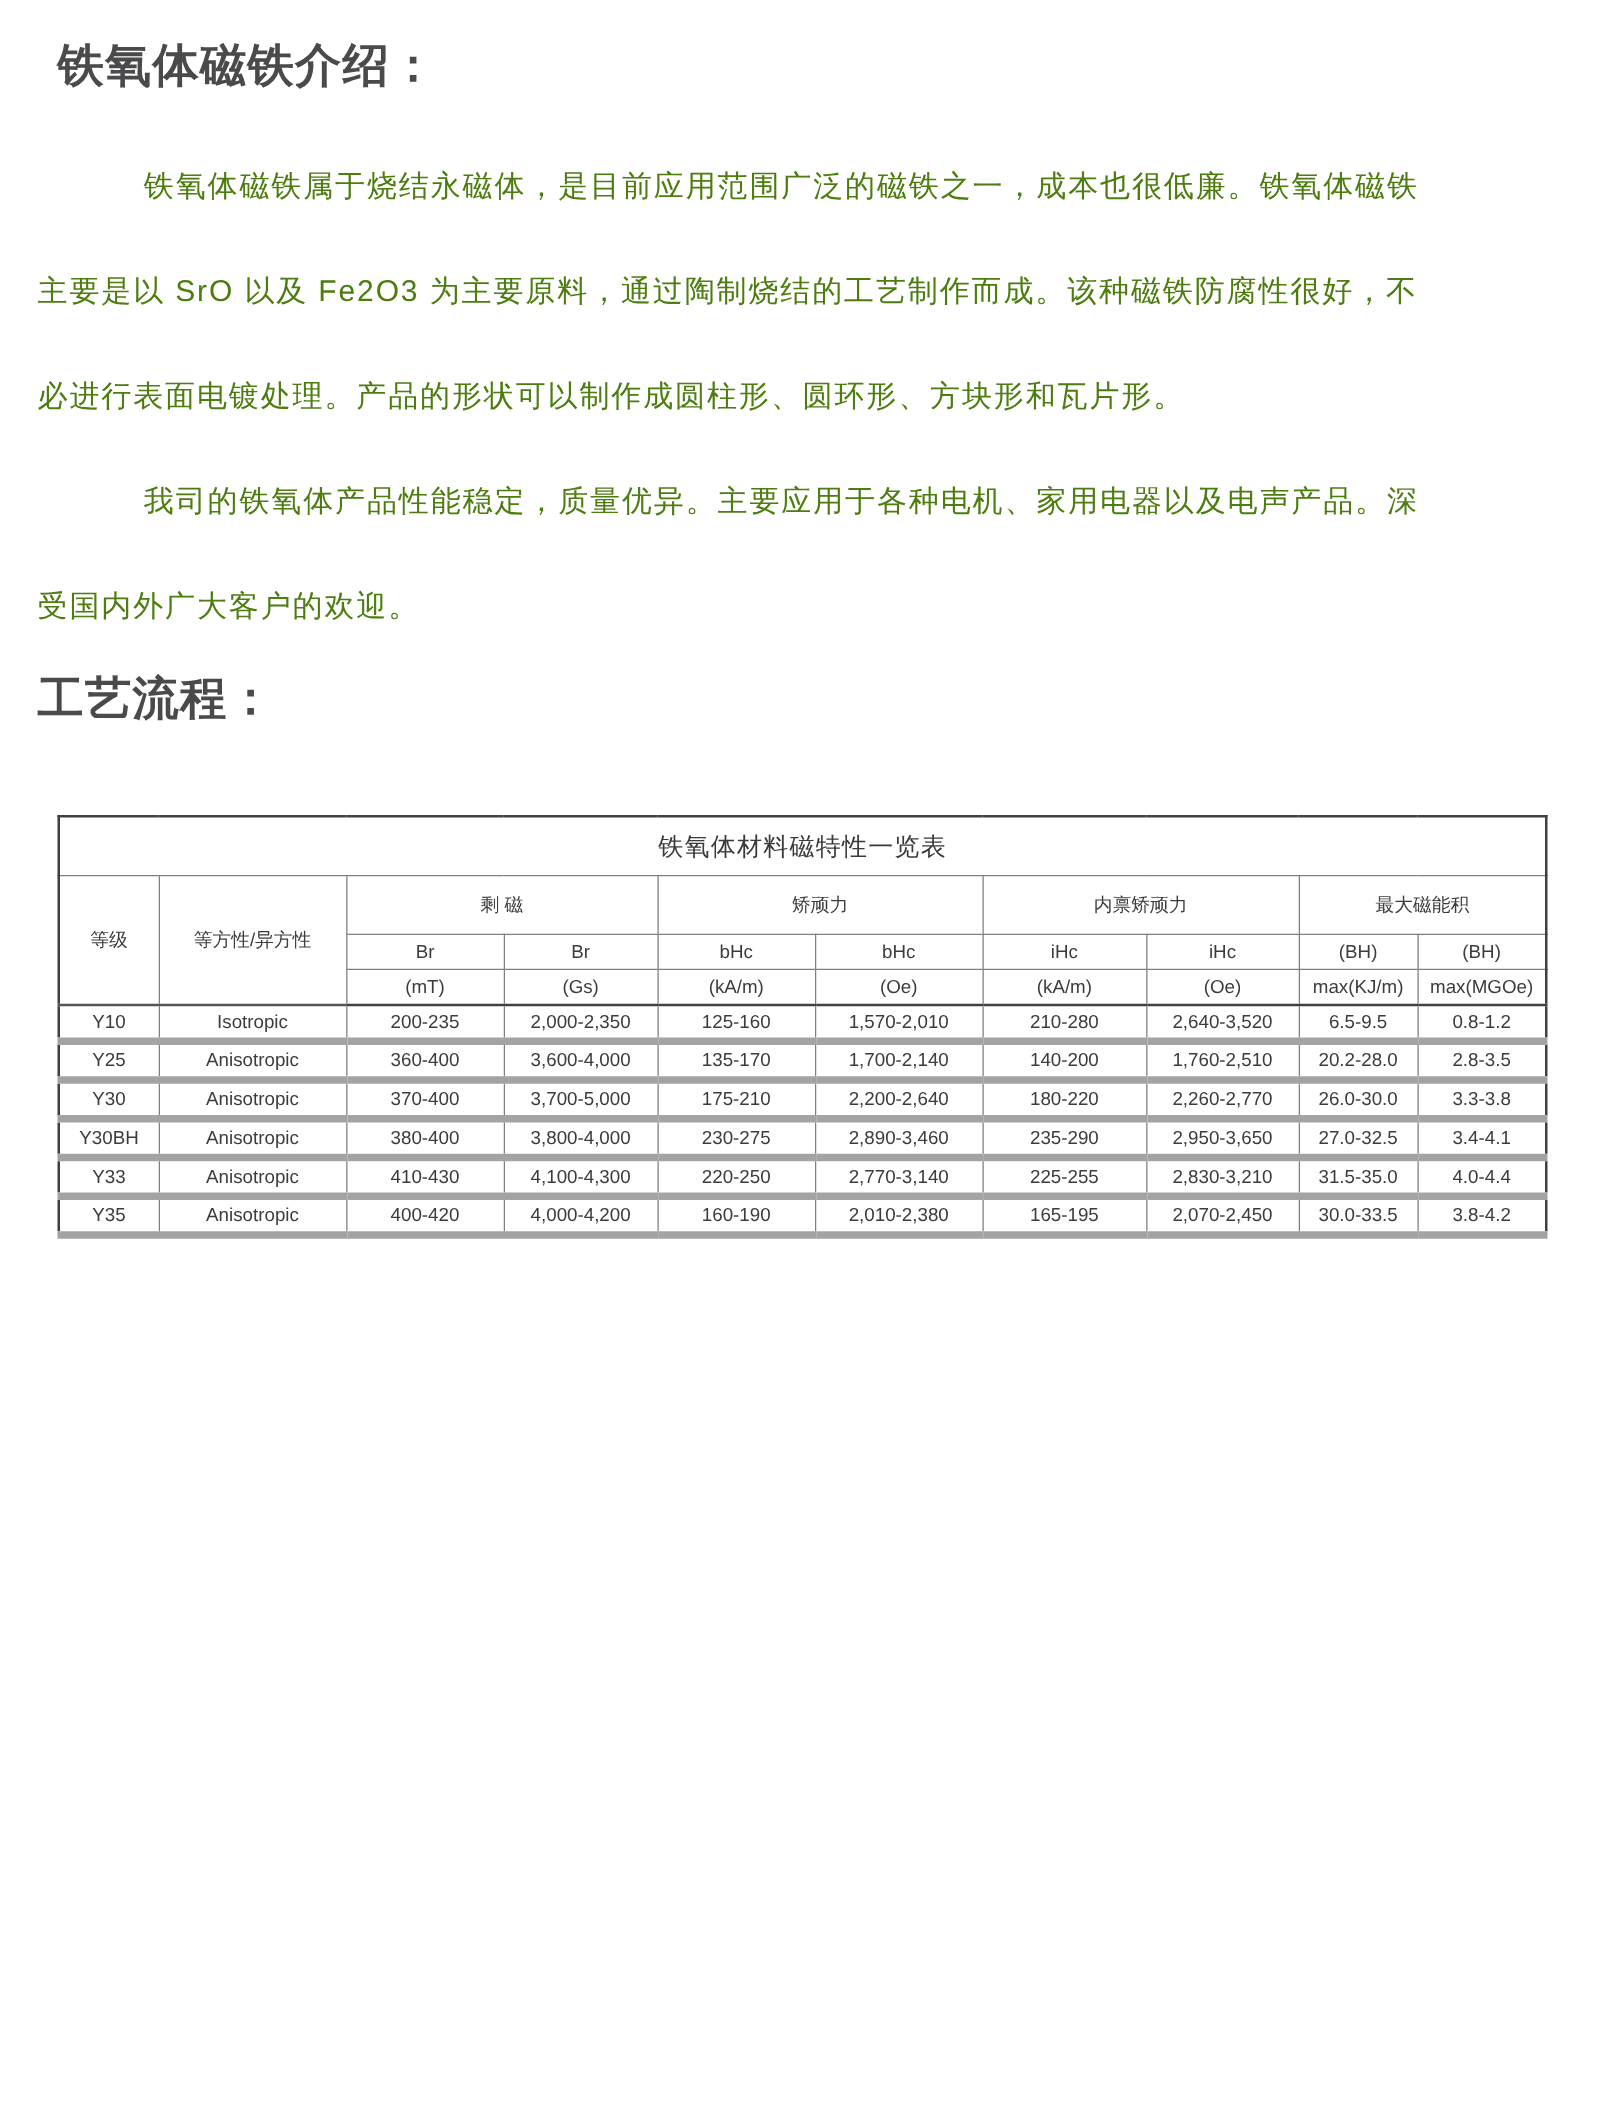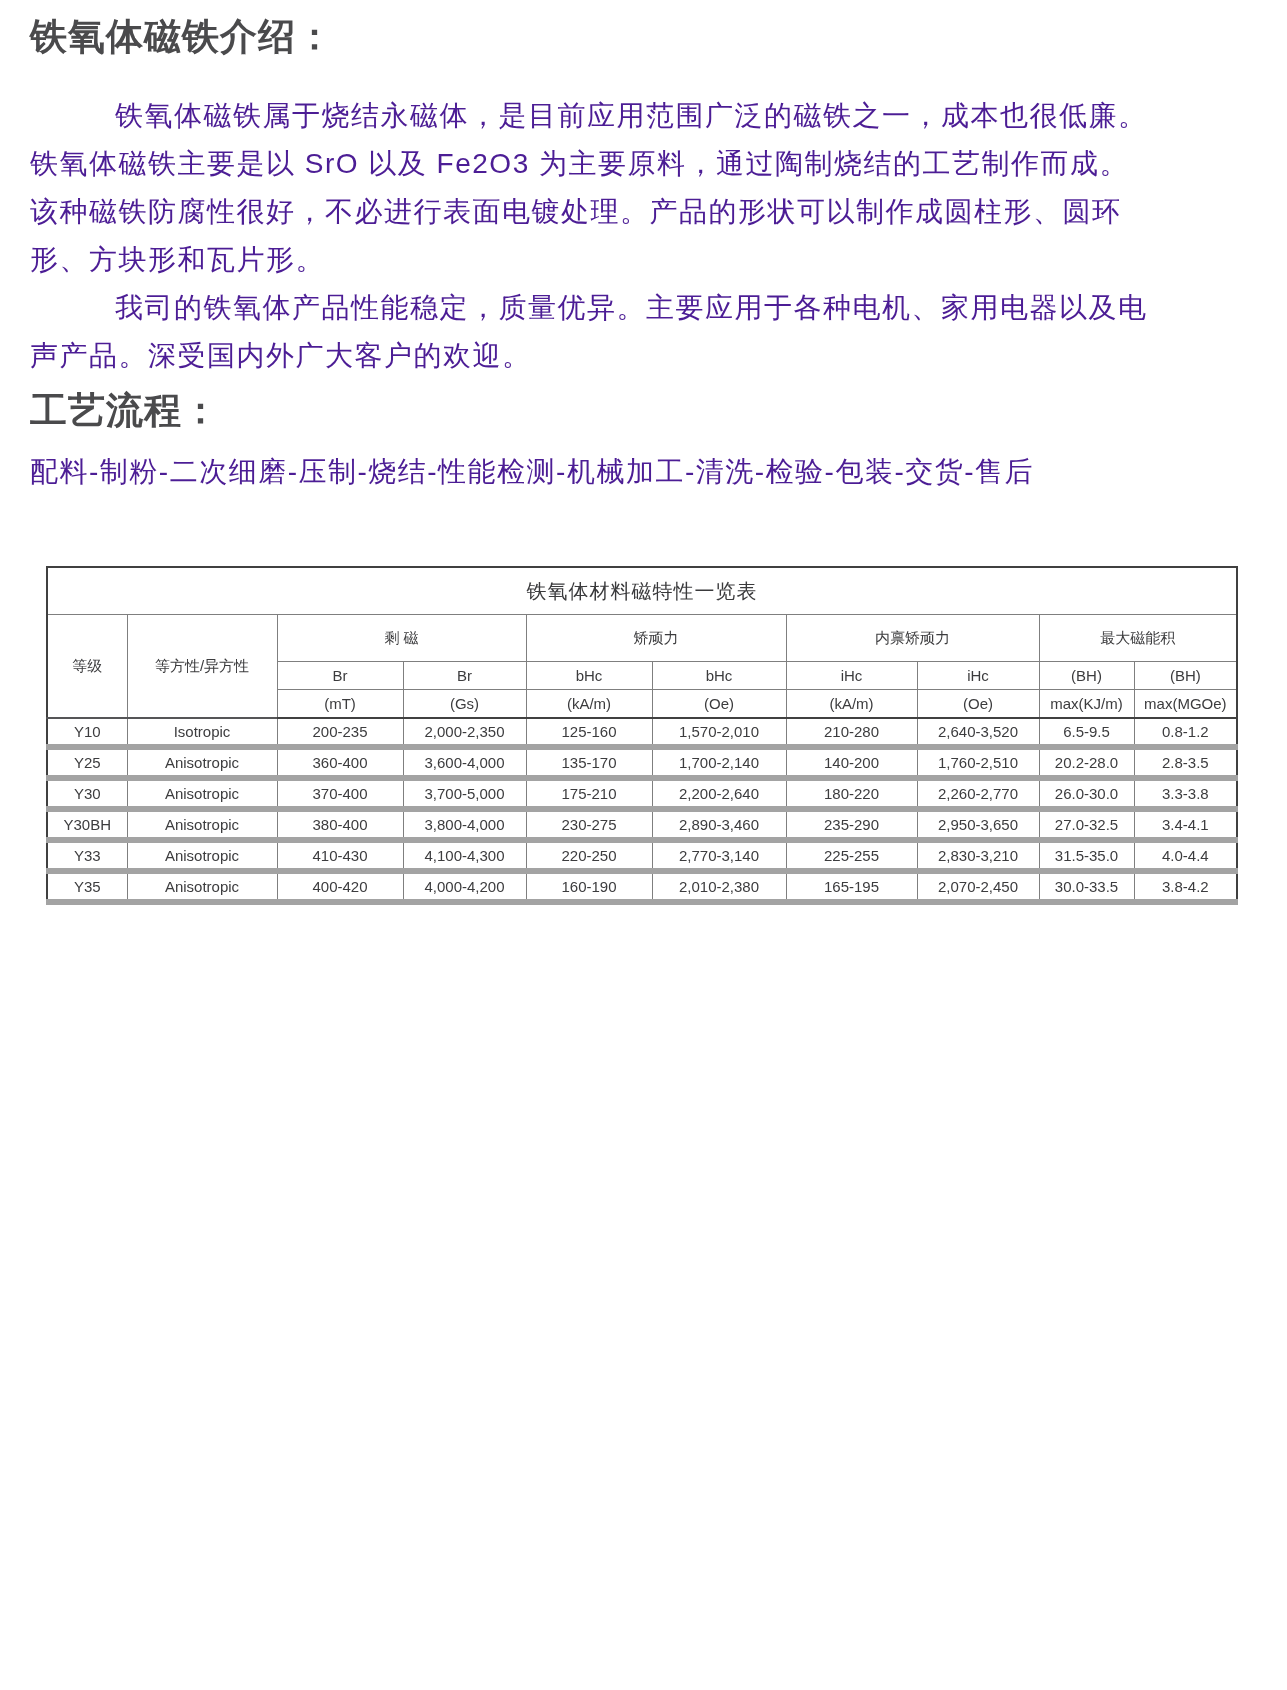--- a/index.html
+++ b/index.html
@@ -14,33 +14,33 @@
     font-family: "Liberation Sans", "DejaVu Sans", sans-serif;
   }
   .page {
     width: 1287px;
     height: 1690px;
     background: #ffffff;
     box-sizing: border-box;
     padding: 14px 0 0 30px;
   }
   .doc-heading {
-    margin: 0;
+    margin: 16px;
     font-size: 37px;
     line-height: 46px;
     font-weight: 700;
     color: #4a4a4c;
     letter-spacing: 1px;
   }
   .body-para {
     margin: 0;
     width: 1125px;
-    font-size: 28px;
-    line-height: 48px;
-    color: #4c1d95;
+    font-size: 24px;
+    line-height: 84px;
+    color: #4d7c0f;
     letter-spacing: 1.5px;
     text-indent: 85px;
     word-break: break-all;
   }
   .body-para.first {
     margin-top: 32px;
   }
   .process-heading {
     margin: 8px 0 0 0;
   }
@@ -97,21 +97,20 @@
 <div class="page">
 
   <h1 class="doc-heading">铁氧体磁铁介绍：</h1>
 
   <p class="body-para first">铁氧体磁铁属于烧结永磁体，是目前应用范围广泛的磁铁之一，成本也很低廉。铁氧体磁铁主要是以 SrO 以及 Fe2O3 为主要原料，通过陶制烧结的工艺制作而成。该种磁铁防腐性很好，不必进行表面电镀处理。产品的形状可以制作成圆柱形、圆环形、方块形和瓦片形。</p>
 
   <p class="body-para">我司的铁氧体产品性能稳定，质量优异。主要应用于各种电机、家用电器以及电声产品。深受国内外广大客户的欢迎。</p>
 
   <h2 class="doc-heading process-heading">工艺流程：</h2>
 
-  <p class="body-para flow-para">配料-制粉-二次细磨-压制-烧结-性能检测-机械加工-清洗-检验-包装-交货-售后</p>
 
   <table class="props">
     <colgroup>
       <col style="width:80px">
       <col style="width:150px">
       <col style="width:126px">
       <col style="width:123px">
       <col style="width:126px">
       <col style="width:134px">
       <col style="width:131px">

